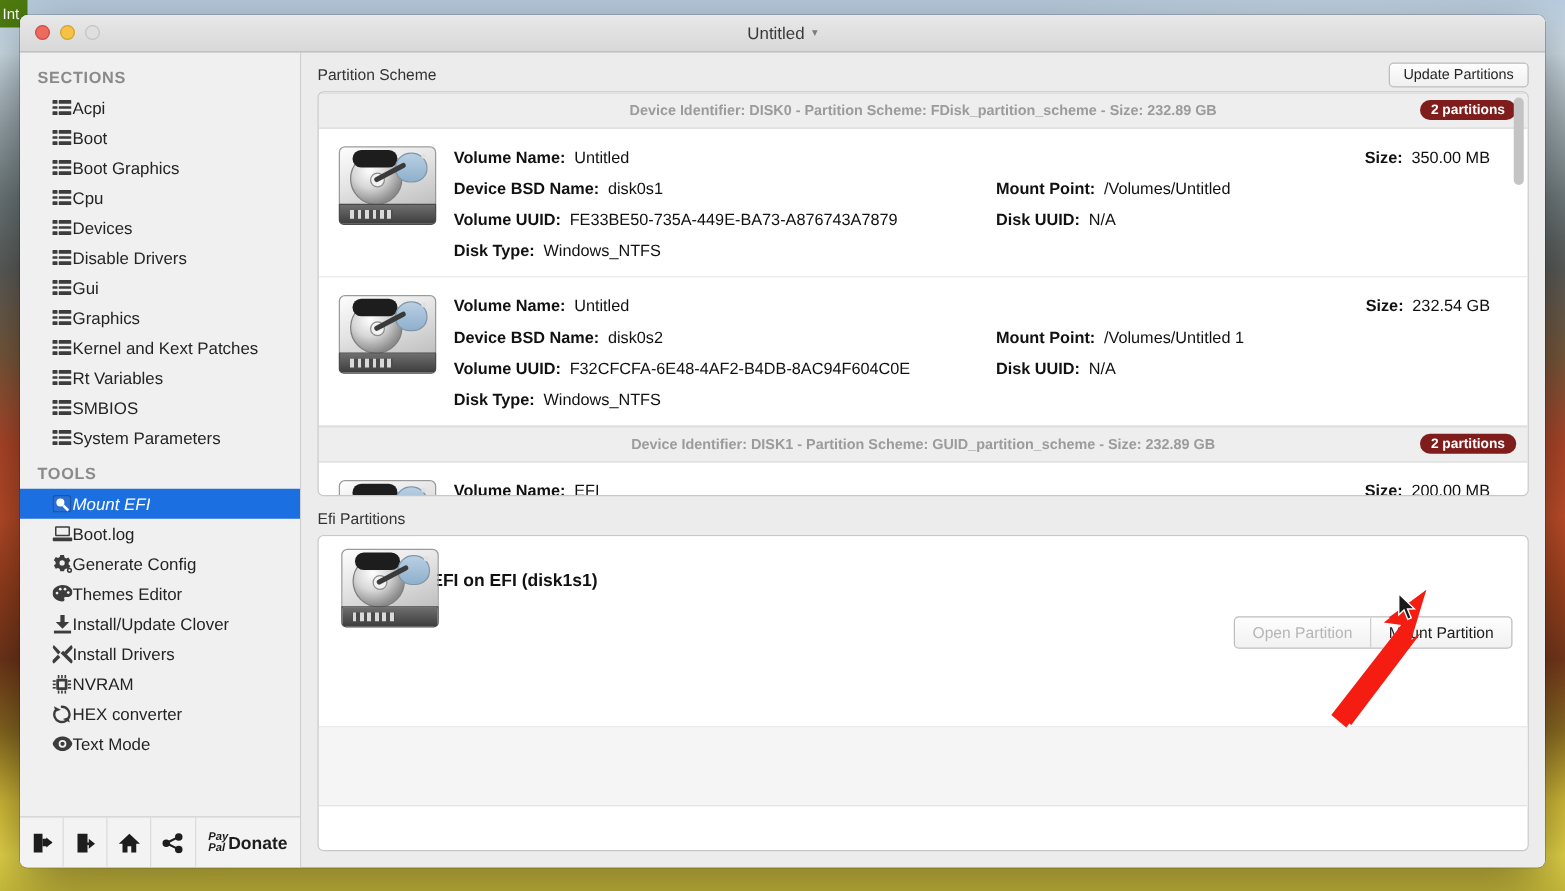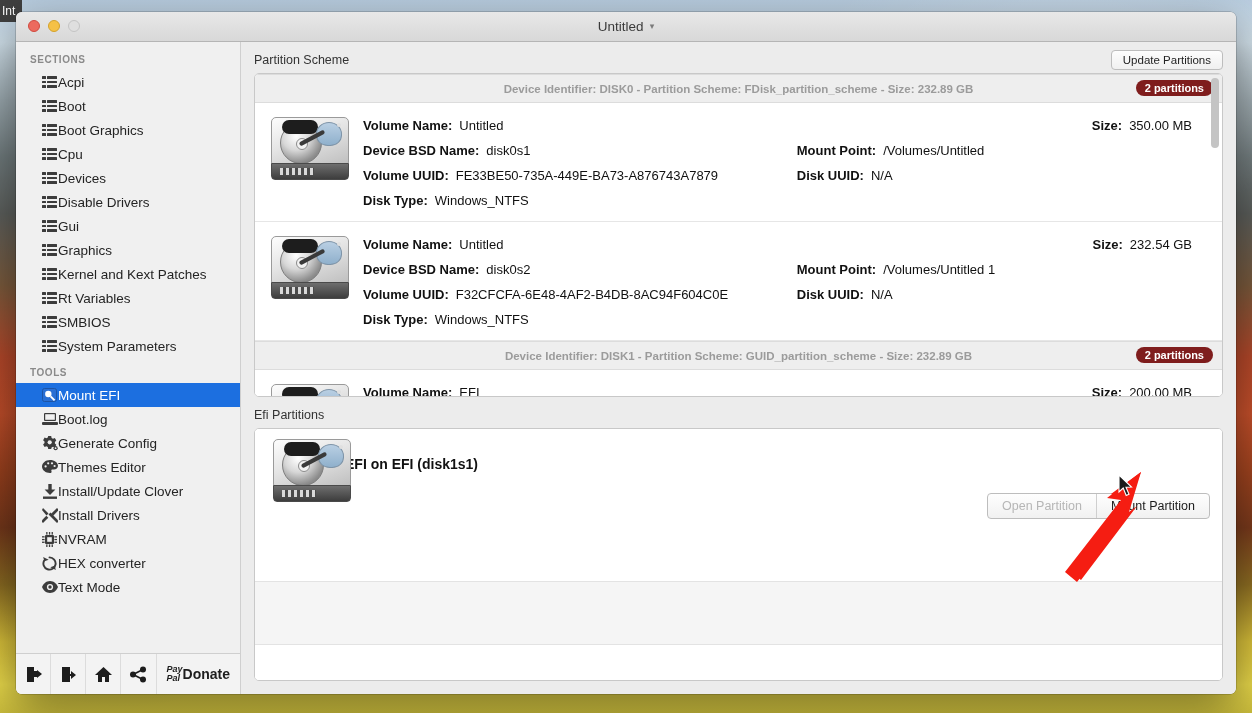--- a/index.html
+++ b/index.html
@@ -18,21 +18,21 @@
   .desktop:after{
     content:"";position:absolute;inset:0;
     background:
       radial-gradient(ellipse 400px 200px at 85% 12%, rgba(255,255,255,.25), transparent 70%),
       radial-gradient(ellipse 300px 300px at 10% 70%, rgba(0,0,0,.18), transparent 70%);
   }
 
   
   .edge-tab{
     position:absolute;left:0;top:192;width:20px;height:22px;
-    background:#404040;color:#fff;font-size:12px;line-height:22px;
+    background:#4d7c0f;color:#fff;font-size:12px;line-height:22px;
     padding-left:2px;overflow:hidden;white-space:nowrap;z-index:3;
   }
 
   
   .window{
     position:absolute;left:16px;top:12px;width:1220px;height:682px;
     background:#ececec;border-radius:6px;
     box-shadow:0 14px 46px rgba(0,0,0,.45), 0 0 0 .5px rgba(0,0,0,.30);
     overflow:hidden;z-index:5;
     display:flex;flex-direction:column;
@@ -57,28 +57,28 @@
   .body{flex:1;display:flex;min-height:0;}
 
   
   .sidebar{
     width:224px;flex:0 0 224px;background:#f0f0f0;
     border-right:1px solid #cfcfcf;
     display:flex;flex-direction:column;min-height:0;
   }
   .side-scroll{flex:1;overflow:hidden;padding-top:9px;}
   .side-head{
-    font-size:10px;font-weight:bold;color:#8a8a8a;letter-spacing:.55px;
+    font-size:13px;font-weight:bold;color:#8a8a8a;letter-spacing:.55px;
     padding:3px 0 5px 14px;
   }
   .side-item{
     display:flex;align-items:center;
     height:24px;padding-left:25px;font-size:13.5px;color:#242424;
   }
-  .side-item.selected{background:#1c6fe0;color:#fff;}
+  .side-item.selected{background:#1c6fe0;color:#fff;font-style:italic;}
   .side-item .ico{width:17px;height:14px;flex:0 0 17px;display:flex;align-items:center;justify-content:center;}
   .side-item .lbl{white-space:nowrap;overflow:hidden;text-overflow:ellipsis;}
 
   
   .glyph-list{display:block;width:15px;height:12px;position:relative;}
   .glyph-list i{position:absolute;left:0;background:#3c3c3c;height:2.6px;border-radius:.5px;}
   .glyph-list i.d{width:3.6px;}
   .glyph-list i.b{left:5.4px;width:9.4px;}
   .glyph-list i.r1{top:0;} .glyph-list i.r2{top:4.7px;} .glyph-list i.r3{top:9.4px;}
 

